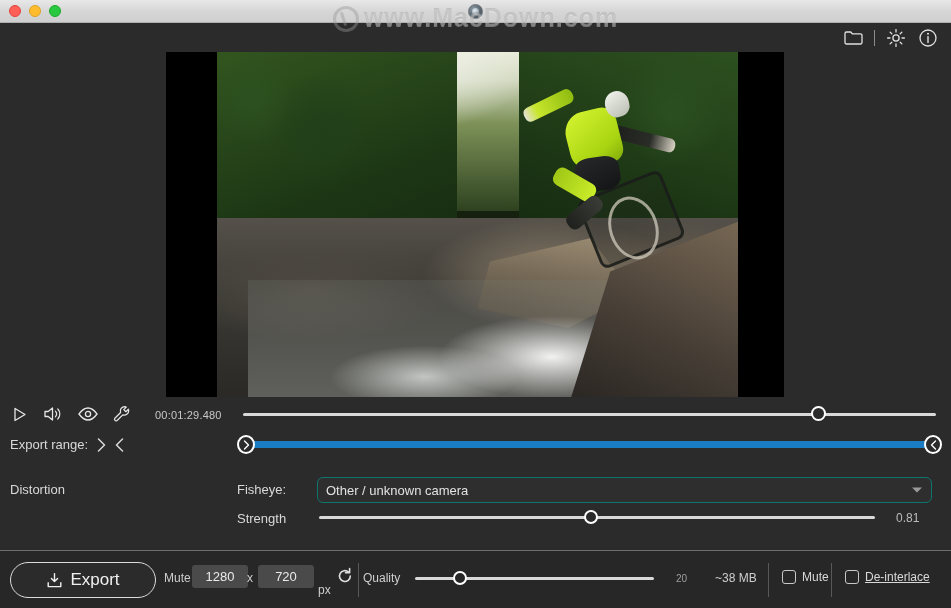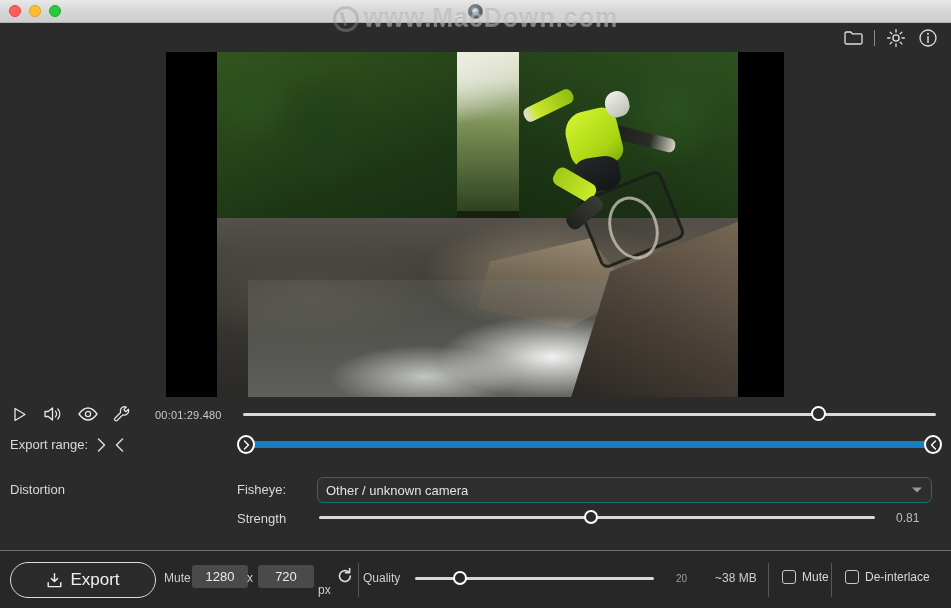--- a/index.html
+++ b/index.html
@@ -316,21 +316,21 @@
   .cbox-row {
     position: absolute; top: 19px;
     display: flex; align-items: center; gap: 6px;
     color: #d9d9d9; font-size: 12px; cursor: pointer;
   }
   .cbox {
     width: 14px; height: 14px; border-radius: 3px;
     border: 1px solid #c8c8c8; background: transparent;
   }
   .cb-mute { left: 782px; }
-  .cb-deint { left: 845px; }
+  .cb-deint { left: 845px; text-decoration: underline; }
 
   svg { display: block; }
 </style>
 </head>
 <body>
 
 <div class="titlebar">
   <div class="traffic">
     <span class="dot red"></span>
     <span class="dot yellow"></span>

